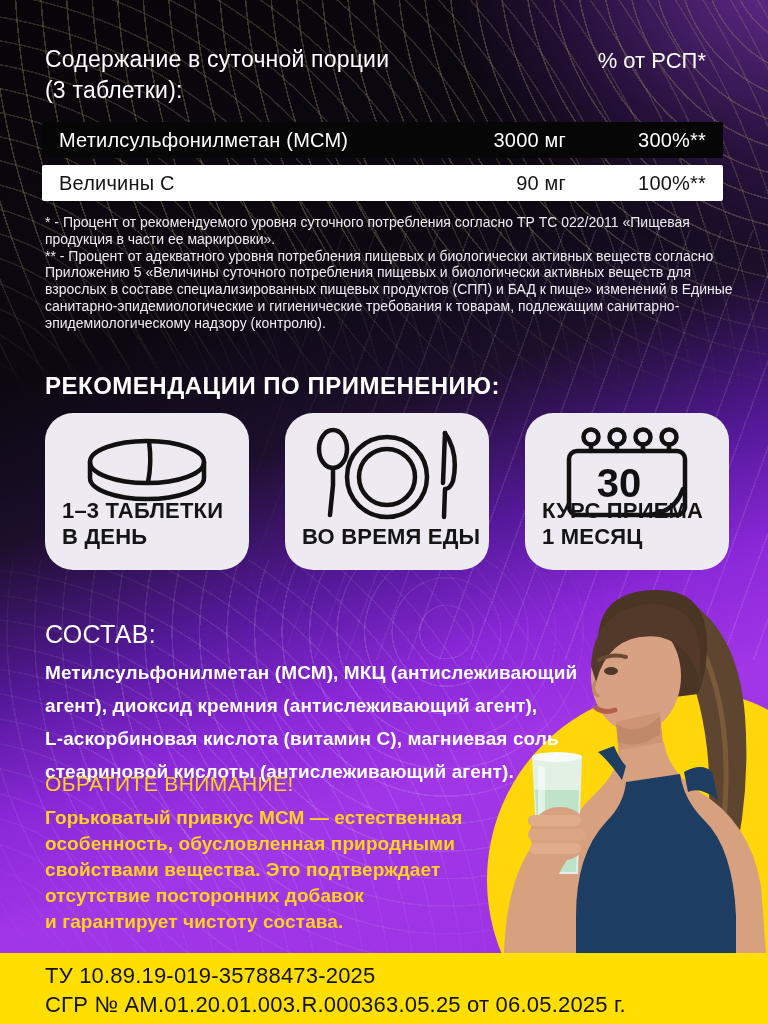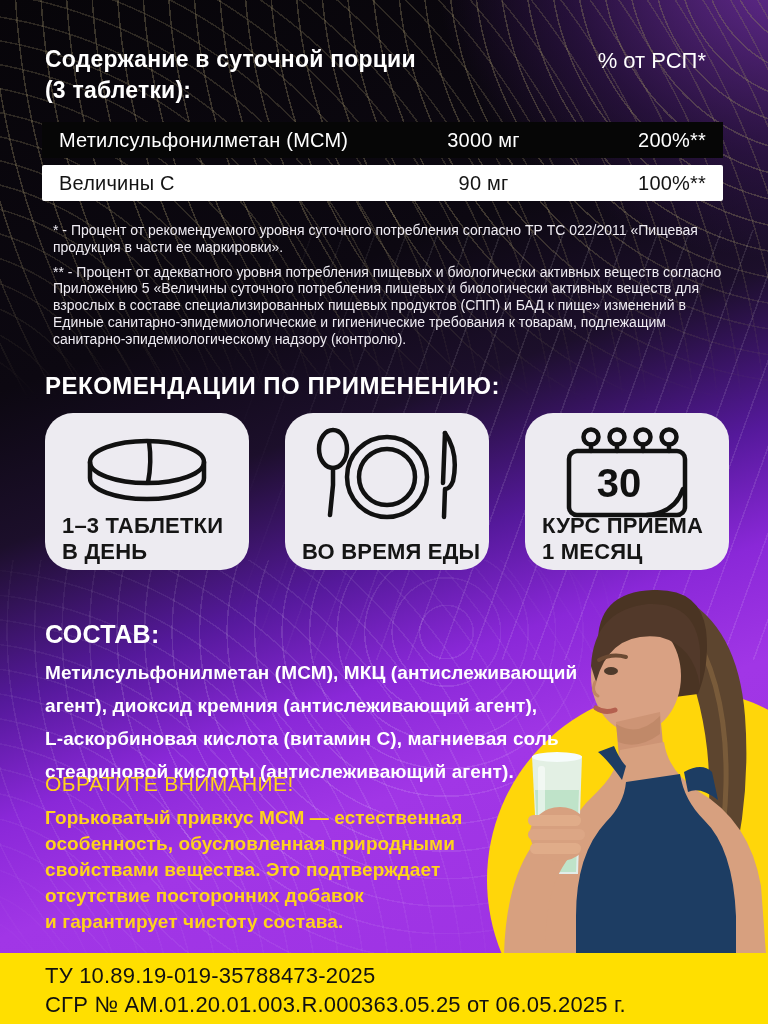--- a/index.html
+++ b/index.html
@@ -32,42 +32,42 @@
       repeating-radial-gradient(circle at 72% 18%, rgba(255,255,255,0) 0 26px, rgba(255,255,255,.12) 26px 27.5px),
       repeating-radial-gradient(circle at -8% 112%, rgba(255,255,255,0) 0 23px, rgba(255,255,255,.09) 23px 24.5px);
     -webkit-mask-image:radial-gradient(420px 300px at 45% 45%, #000 40%, transparent 100%);
     mask-image:radial-gradient(420px 300px at 45% 45%, #000 40%, transparent 100%);
   }
   .yellow-circle { position:absolute; left:487px; top:688px; width:384px; height:384px; border-radius:50%; background:#FFD60A; }
   .woman { position:absolute; left:448px; top:584px; width:320px; height:370px; }
 
   .content { position:absolute; inset:0; z-index:5; }
 
-  .serving-head { position:absolute; left:45px; top:44px; color:#fff; font-size:23px; line-height:31px; font-weight:700; letter-spacing:.2px; }
+  .serving-head { position:absolute; left:45px; top:44px; color:#fff; font-size:23px; line-height:31px; font-weight:400; letter-spacing:.2px; }
   .rsp { position:absolute; right:62px; top:48px; color:#fff; font-size:22px; font-weight:400; }
 
   .table { position:absolute; left:42px; top:115px; width:681px; }
   .trow { height:36px; display:grid; grid-template-columns:1fr 165px 140px; align-items:center; font-size:20px; padding:0 17px; letter-spacing:.2px;margin-top:7px; }
-  .trow .amount { text-align:center; }
+  .trow .amount { text-align:right; }
   .trow .pct { text-align:right; }
   .trow.dark { background:#060606; color:#fff; }
   .trow.light { background:#ffffff; color:#141414; border-radius:2px; }
 
   .footnotes { position:absolute; left:45px; top:214px; width:702px; color:#efecf3; font-size:14px; line-height:16.8px; font-weight:400; }
-  .footnotes p { margin:8px; }
+  .footnotes p { margin:0; }
 
   .rec-heading { position:absolute; left:45px; top:372px; margin:0; color:#fff; font-size:24px; font-weight:700; letter-spacing:.5px; }
 
   .cards { position:absolute; left:45px; top:413px; display:flex; gap:36px; }
   .card { position:relative; width:204px; height:157px; background:#EDEBF1; border-radius:28px; }
   .card .icon { position:absolute; left:50%; transform:translateX(-50%); }
-  .card-label { position:absolute; left:17px; bottom:5px; color:#151515; font-size:22px; line-height:26px; font-weight:700; letter-spacing:.2px; white-space:pre-line; }
+  .card-label { position:absolute; left:17px; bottom:20px; color:#151515; font-size:22px; line-height:26px; font-weight:700; letter-spacing:.2px; white-space:pre-line; }
 
   .sostav { position:absolute; left:45px; top:620px; color:#fff; }
-  .sostav h2 { margin:0 0 7px 0; font-size:25px; font-weight:700; letter-spacing:.3px; }
+  .sostav h2 { margin:0 0 7px 0; font-size:25px; font-weight:400; letter-spacing:.3px; }
   .sostav p { margin:0; width:560px; font-size:19px; font-weight:700; line-height:33px; white-space:pre-line; letter-spacing:.1px; }
 
   .attention { position:absolute; left:45px; top:772px; }
   .attention h2 { margin:0 0 9px 0; color:#FFD21C; font-size:21px; font-weight:400; letter-spacing:.4px; }
   .attention p { margin:0; width:460px; color:#FFD21C; font-size:19px; font-weight:700; line-height:26px; white-space:pre-line; letter-spacing:.1px; }
 
   .footer-band { position:absolute; left:0; top:953px; width:768px; height:71px; background:#FFDF00; z-index:10; }
   .footer-band .inner { padding:8px 0 0 45px; color:#111; font-size:22px; line-height:29px; font-weight:500; letter-spacing:.2px; }
 
   .icon path, .icon ellipse, .icon circle, .icon line, .icon rect { vector-effect:non-scaling-stroke; }
@@ -115,21 +115,21 @@
     <div class="serving-head">
       <span>Содержание в суточной порции</span><br>
       <span>(3 таблетки):</span>
     </div>
     <div class="rsp">% от РСП*</div>
 
     <div class="table">
       <div class="trow dark">
         <span class="name">Метилсульфонилметан (МСМ)</span>
         <span class="amount">3000 мг</span>
-        <span class="pct">200%**</span>
+        <span class="pct">300%**</span>
       </div>
       <div class="trow light">
         <span class="name">Величины С</span>
         <span class="amount">90 мг</span>
         <span class="pct">100%**</span>
       </div>
     </div>
 
     <div class="footnotes">
       <p>* - Процент от рекомендуемого уровня суточного потребления согласно ТР ТС 022/2011 «Пищевая продукция в части ее маркировки».</p>

